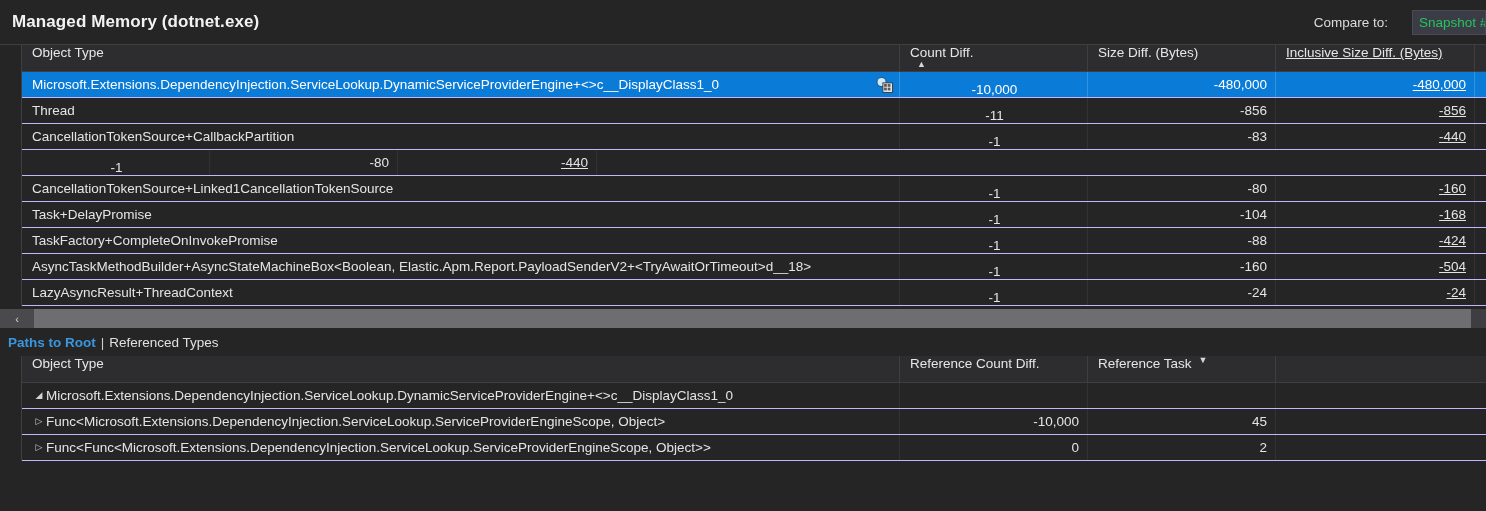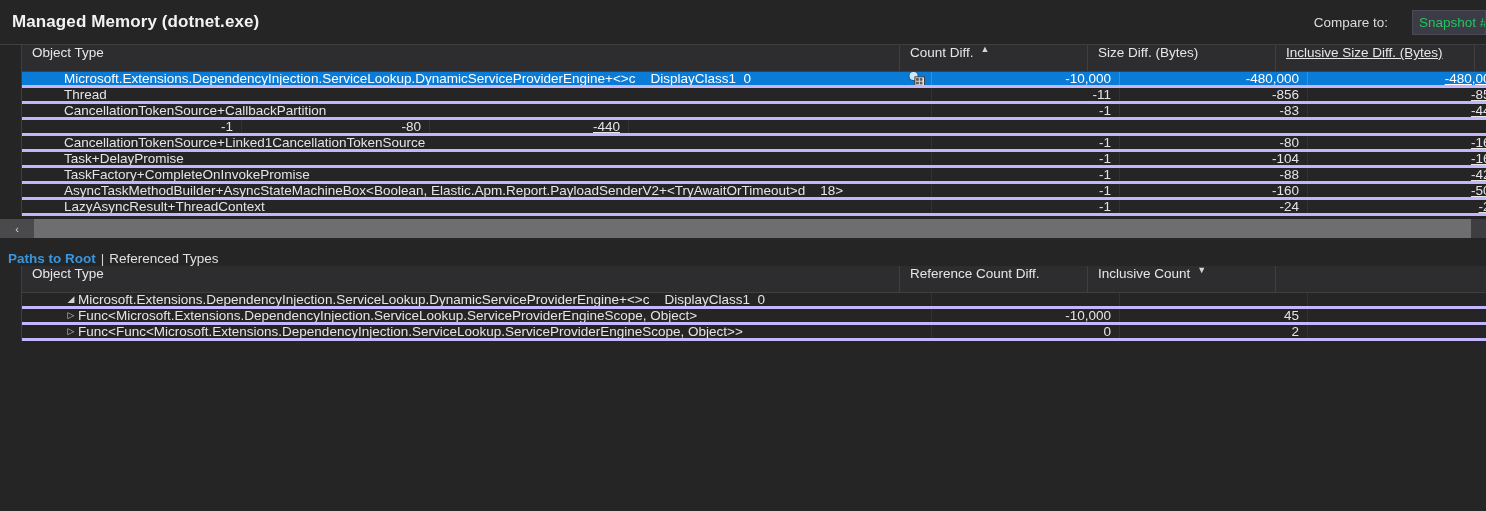--- a/index.html
+++ b/index.html
@@ -78,43 +78,42 @@
     padding: 0 8px 0 10px;
     border-right: 1px solid #3f3f41;
     white-space: nowrap;
     overflow: hidden;
     flex: 0 0 auto;
   }
   .sort-arrow { margin-left: 7px; font-size: 9px; color: #d6d6d6; line-height: 1; }
 
   .row {
     display: flex;
-    height: 16px;
-    border-bottom: 3px solid #c4b5fd;
-    padding-left: 32px;
+    height: 26px;
+    border-bottom: 1px solid #c4b5fd;
   }
   .row.selected { background: #0a7bd6; }
   .row.selected .cell { color: #ffffff; border-right-color: #2f93e0; }
   .cell {
     display: flex;
     align-items: center;
     font-size: 13.5px;
     color: #e4e4e4;
     padding: 0 8px 0 10px;
     border-right: 1px solid #323234;
     white-space: nowrap;
     overflow: hidden;
     flex: 0 0 auto;
     position: relative;
   }
   .cell.num { justify-content: flex-end; padding-right: 8px; }
 
   
   .c-type  { width: 878px; }
-  .c-count { width: 188px; }
+  .c-count { width: 188px; flex-direction: column; }
   .c-size  { width: 188px; }
   .c-incl  { width: 199px; text-decoration: underline; }
   .c-extra { width: 9px; border-right: none; }
 
   
   .b-type  { width: 878px; }
   .b-refd  { width: 188px; }
   .b-ref   { width: 188px; }
   .b-extra { width: 208px; border-right: none; }
 
@@ -145,21 +144,21 @@
   .hs-thumb {
     position: absolute; left: 0; top: 0; bottom: 0;
     width: 99%;
     background: #6e6e70;
   }
 
   
   .tabstrip {
     height: 28px;
     display: flex;
-    align-items: flex-end;
+    align-items: center;
     padding-left: 8px;
     gap: 5px;
     background: #252526;
     font-size: 13.5px;
   }
   .tab-active { color: #3a96dd; font-weight: bold; }
   .tab-sep { color: #d0d0d0; }
   .tab-inactive { color: #e0e0e0; }
 
   
@@ -297,21 +296,21 @@
   <div class="grid">
 
     <div class="grid-header">
       <div class="hcell b-type">
         <span>Object Type</span>
       </div>
       <div class="hcell b-refd">
         <span>Reference Count Diff.</span>
       </div>
       <div class="hcell b-ref">
-        <span>Inclusive Count</span>
+        <span>Reference Task</span>
         <span class="sort-arrow">▼</span>
       </div>
       <div class="hcell b-extra"></div>
     </div>
 
     <div class="row">
       <div class="cell b-type">
         <span class="tri">◢</span>
         <span class="tree-label">Microsoft.Extensions.DependencyInjection.ServiceLookup.DynamicServiceProviderEngine+&lt;&gt;c__DisplayClass1_0</span>
       </div>

